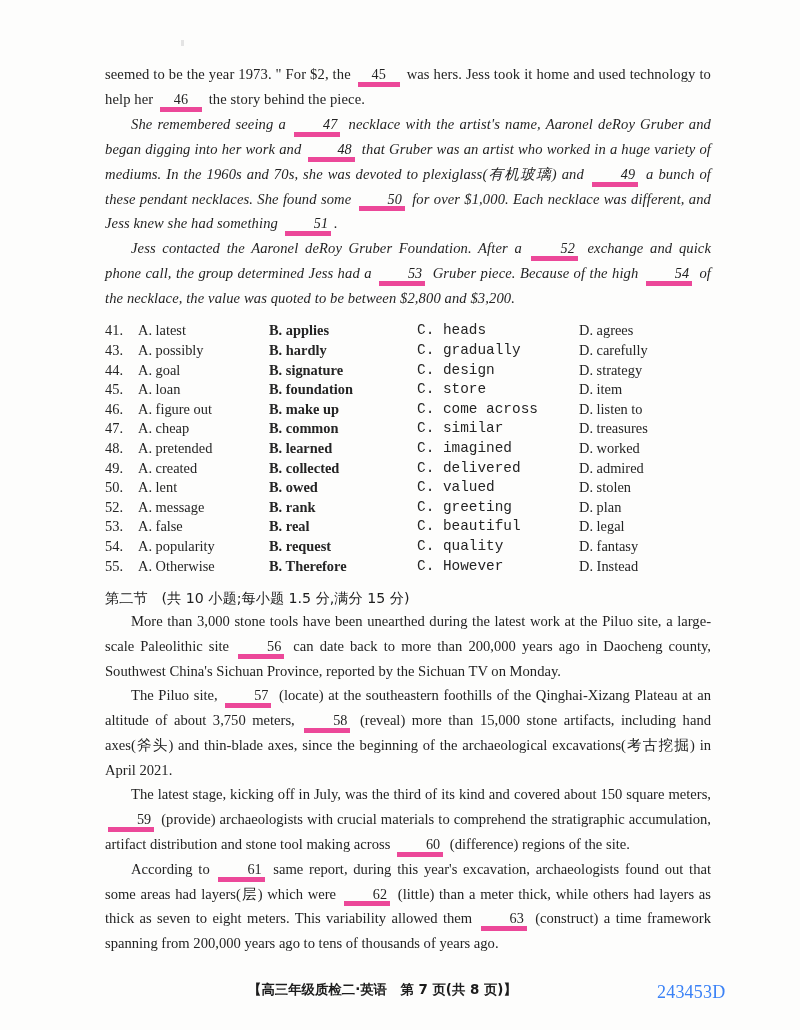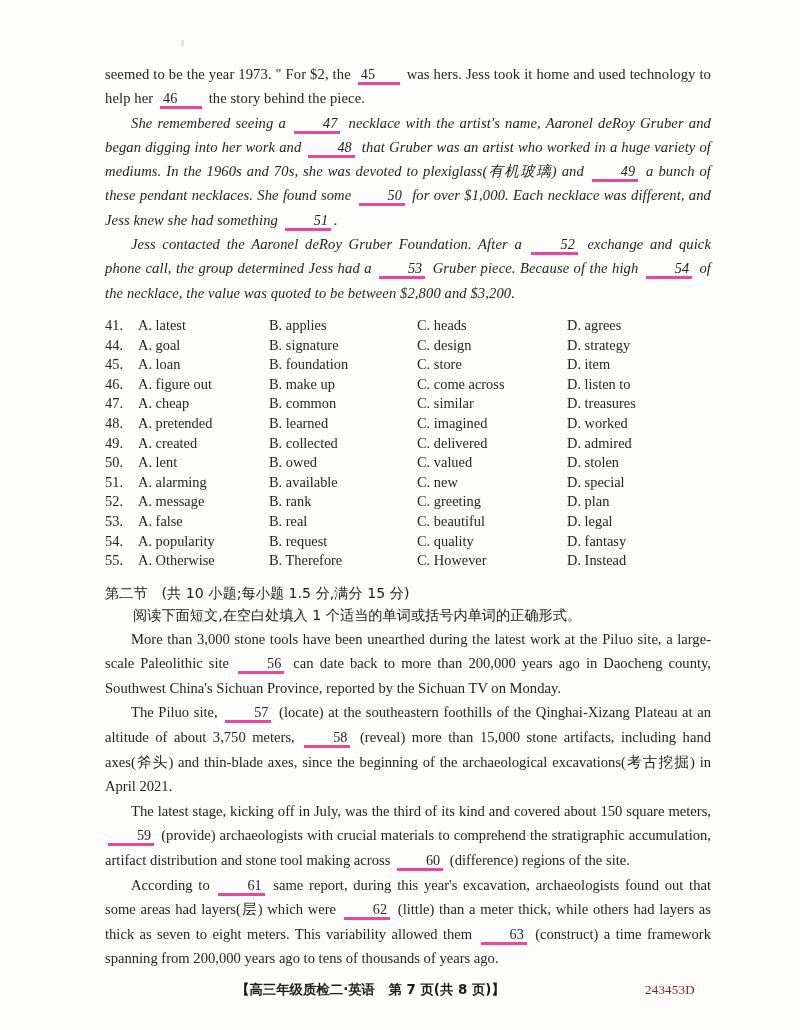--- a/index.html
+++ b/index.html
@@ -38,22 +38,22 @@
     text-justify: inter-word;
     margin: 0;
     letter-spacing: 0.1px;
     color: #232323;
   }
   .para.indent { text-indent: 26px; font-style: italic; }
 
   .blank {
     display: inline-block;
     min-width: 36px;
-    text-align: left;
-    border-bottom: 3px solid #ec4899;
+    text-align: center;
+    border-bottom: 5px solid #ec4899;
     line-height: 1.05;
     margin: 0 3px;
     font-size: 14.2px;
     padding: 0 3px;
   }
 
   
   .options {
     margin-top: 11px;
   }
@@ -63,23 +63,23 @@
     line-height: 19.6px;
     color: #242424;
     height: 19.6px;
   }
   .opt-num {
     width: 33px;
     flex: 0 0 33px;
     text-align: left;
   }
   .opt-a { width: 131px; flex: 0 0 131px; }
-  .opt-b { width: 148px; flex: 0 0 148px; }
-  .opt-c { width: 150px; flex: 0 0 150px; }
-  .opt-d { flex: 1 1 auto; }
+  .opt-b { width: 148px; flex: 0 0 148px; font-weight: bold; }
+  .opt-c { width: 150px; flex: 0 0 150px; font-family: Liberation Mono, monospace; }
+  .opt-d { flex: 1 1 auto; margin-left: 12px; }
 
   
   .sec-head {
     margin-top: 11px;
     font-family: "DejaVu Sans", "Liberation Sans", sans-serif;
     font-size: 14.2px;
     line-height: 22px;
     color: #1d1d1d;
   }
   .sec-head .gap { display: inline-block; width: 14px; }
@@ -97,42 +97,42 @@
     text-align: justify;
     text-justify: inter-word;
     margin: 0;
     text-indent: 26px;
     color: #232323;
   }
 
   
   .footer {
     position: absolute;
-    left: 0;
+    left: 12px;
     top: 981px;
     width: 760px;
     height: 28px;
     padding-left: 16px;
   }
   .footer-center {
     position: absolute;
     left: 236px;
     top: 0;
     font-family: "DejaVu Sans", "Liberation Sans", sans-serif;
     font-weight: bold;
     font-size: 13.4px;
     color: #1c1c1c;
     white-space: nowrap;
   }
   .footer-code {
     position: absolute;
     left: 645px;
     top: 1px;
-    font-size: 13px;
-    color: #7f1d1d;
+    font-size: 18px;
+    color: #3b82f6;
     letter-spacing: 0.2px;
   }
 
   .speck {
     position: absolute;
     left: 181px;
     top: 40px;
     width: 3px;
     height: 6px;
     background: #dddddd;
@@ -156,20 +156,27 @@
 
     <div class="options" id="options-host">
         <div class="opt-row">
           <div class="opt-num">41.</div>
           <div class="opt-a">A. latest</div>
           <div class="opt-b">B. applies</div>
           <div class="opt-c">C. heads</div>
           <div class="opt-d">D. agrees</div>
         </div>
         <div class="opt-row">
+          <div class="opt-num">43.</div>
+          <div class="opt-a">A. possibly</div>
+          <div class="opt-b">B. hardly</div>
+          <div class="opt-c">C. gradually</div>
+          <div class="opt-d">D. carefully</div>
+        </div>
+        <div class="opt-row">
           <div class="opt-num">44.</div>
           <div class="opt-a">A. goal</div>
           <div class="opt-b">B. signature</div>
           <div class="opt-c">C. design</div>
           <div class="opt-d">D. strategy</div>
         </div>
         <div class="opt-row">
           <div class="opt-num">45.</div>
           <div class="opt-a">A. loan</div>
           <div class="opt-b">B. foundation</div>
@@ -205,27 +212,20 @@
           <div class="opt-d">D. admired</div>
         </div>
         <div class="opt-row">
           <div class="opt-num">50.</div>
           <div class="opt-a">A. lent</div>
           <div class="opt-b">B. owed</div>
           <div class="opt-c">C. valued</div>
           <div class="opt-d">D. stolen</div>
         </div>
         <div class="opt-row">
-          <div class="opt-num">51.</div>
-          <div class="opt-a">A. alarming</div>
-          <div class="opt-b">B. available</div>
-          <div class="opt-c">C. new</div>
-          <div class="opt-d">D. special</div>
-        </div>
-        <div class="opt-row">
           <div class="opt-num">52.</div>
           <div class="opt-a">A. message</div>
           <div class="opt-b">B. rank</div>
           <div class="opt-c">C. greeting</div>
           <div class="opt-d">D. plan</div>
         </div>
         <div class="opt-row">
           <div class="opt-num">53.</div>
           <div class="opt-a">A. false</div>
           <div class="opt-b">B. real</div>
@@ -244,21 +244,20 @@
           <div class="opt-a">A. Otherwise</div>
           <div class="opt-b">B. Therefore</div>
           <div class="opt-c">C. However</div>
           <div class="opt-d">D. Instead</div>
         </div>
       </div>
 
     <div class="sec-head">
       <span>第二节</span><span class="gap"></span><span>(共 10 小题;每小题 1.5 分,满分 15 分)</span>
     </div>
-    <div class="sec-sub">阅读下面短文,在空白处填入 1 个适当的单词或括号内单词的正确形式。</div>
 
     <div id="sec2-host">
         <div class="para2"><span>More than 3,000 stone tools have been unearthed during the latest work at the Piluo site, a large-scale Paleolithic site </span><span class="blank">56</span><span> can date back to more than 200,000 years ago in Daocheng county, Southwest China's Sichuan Province, reported by the Sichuan TV on Monday.</span></div>
         <div class="para2"><span>The Piluo site, </span><span class="blank">57</span><span> (locate) at the southeastern foothills of the Qinghai-Xizang Plateau at an altitude of about 3,750 meters, </span><span class="blank">58</span><span> (reveal) more than 15,000 stone artifacts, including hand axes(斧头) and thin-blade axes, since the beginning of the archaeological excavations(考古挖掘) in April 2021.</span></div>
         <div class="para2"><span>The latest stage, kicking off in July, was the third of its kind and covered about 150 square meters, </span><span class="blank">59</span><span> (provide) archaeologists with crucial materials to comprehend the stratigraphic accumulation, artifact distribution and stone tool making across </span><span class="blank">60</span><span> (difference) regions of the site.</span></div>
         <div class="para2"><span>According to </span><span class="blank">61</span><span> same report, during this year's excavation, archaeologists found out that some areas had layers(层) which were </span><span class="blank">62</span><span> (little) than a meter thick, while others had layers as thick as seven to eight meters. This variability allowed them </span><span class="blank">63</span><span> (construct) a time framework spanning from 200,000 years ago to tens of thousands of years ago.</span></div>
       </div>
 
   </div>
 

